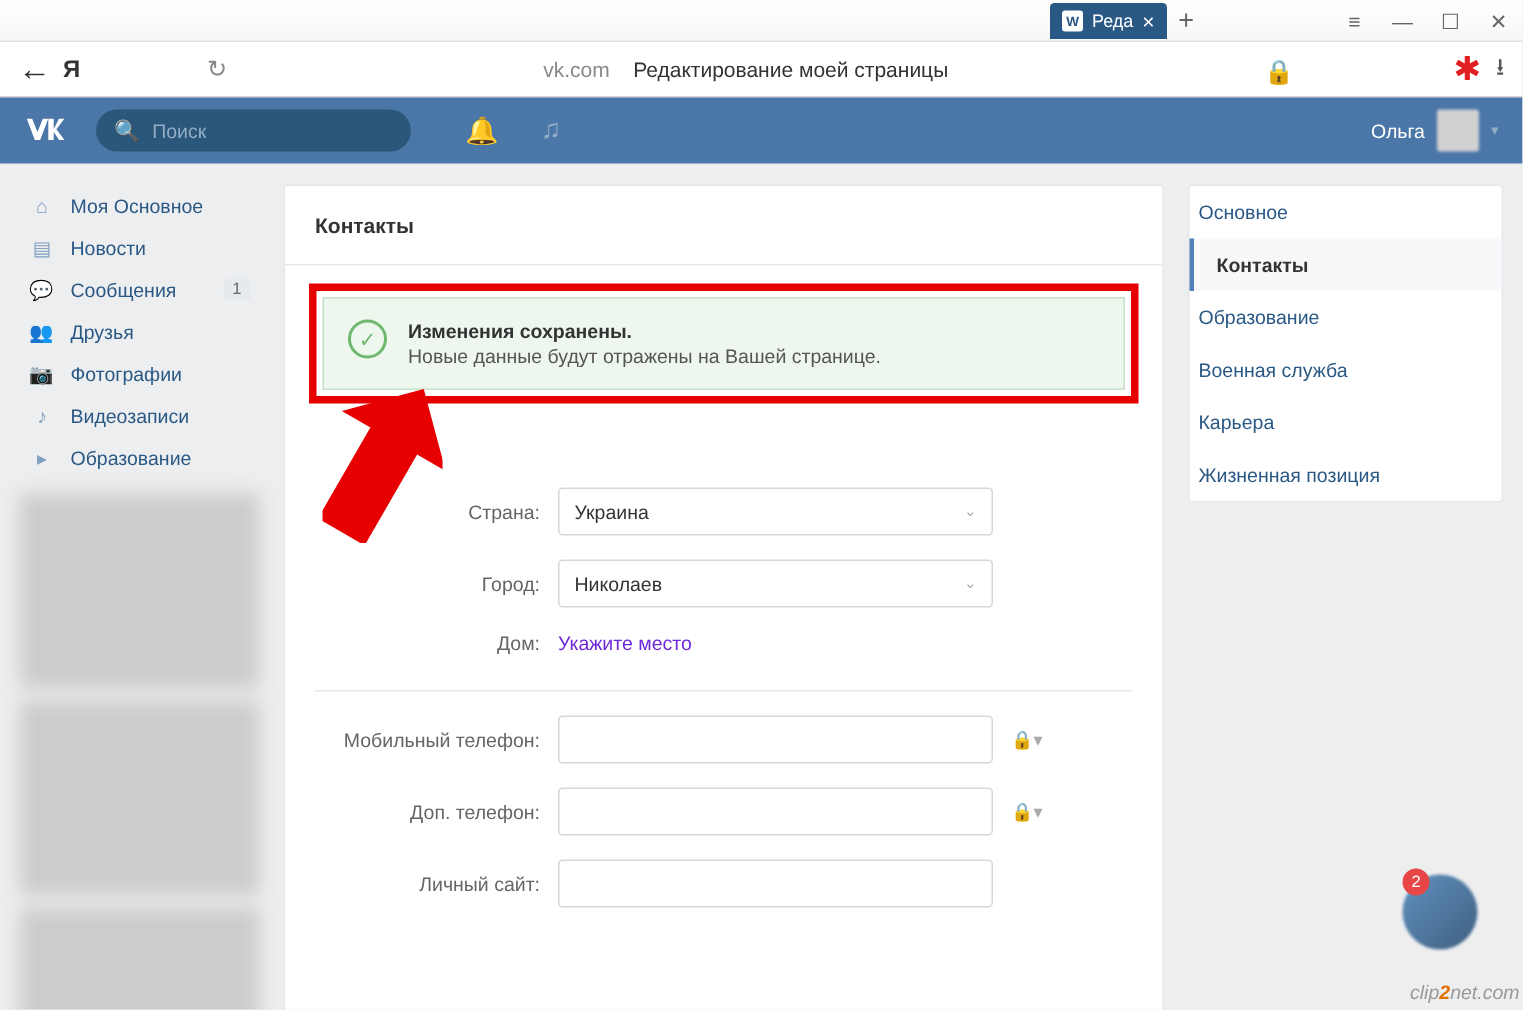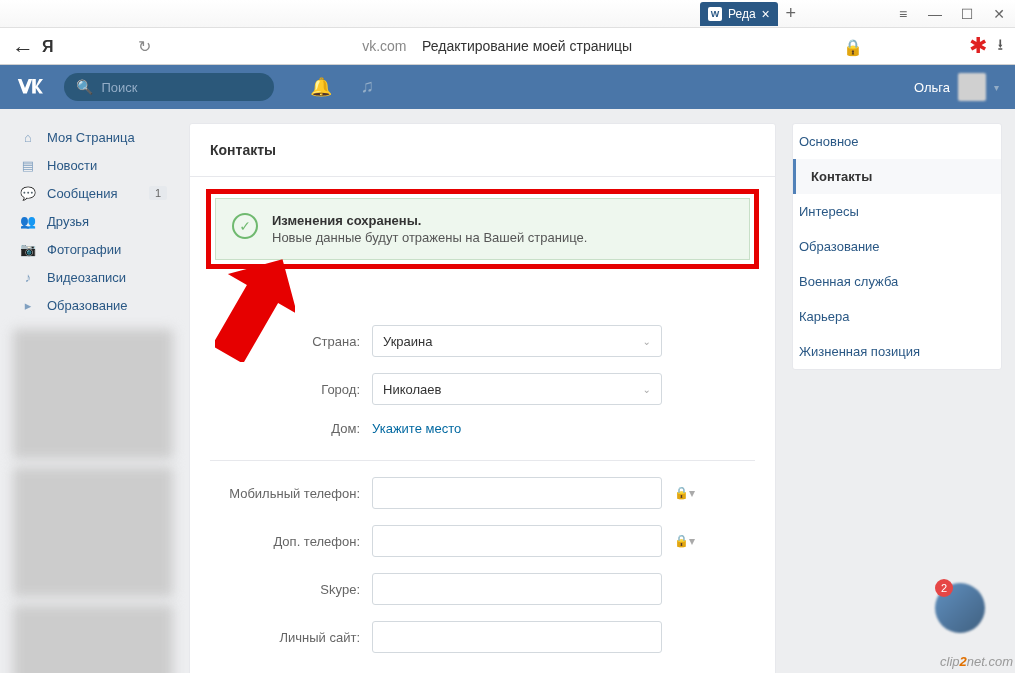--- a/index.html
+++ b/index.html
@@ -59,21 +59,21 @@
 .alert-ic { width: 26px; height: 26px; border: 2px solid #6fb96f; border-radius: 50%; display: flex; align-items: center; justify-content: center; color: #6fb96f; font-size: 14px; flex-shrink: 0; }
 .alert-title { font-weight: bold; color: #333; font-size: 13px; }
 .alert-text { color: #555; font-size: 13px; margin-top: 2px; }
 
 .red-arrow { position: absolute; left: 4px; top: 58px; }
 
 .form-row { display: flex; align-items: center; margin-top: 16px; gap: 12px; }
 .form-label { width: 150px; text-align: right; font-size: 13px; color: #656565; }
 .form-select { flex: 1; max-width: 290px; height: 32px; border: 1px solid #d3d9de; border-radius: 3px; padding: 0 10px; font-size: 13px; color: #333; display: flex; align-items: center; justify-content: space-between; cursor: pointer; }
 .sel-caret { color: #aaa; font-size: 10px; }
-.form-link { color: #0369a1; font-size: 13px; cursor: pointer; }
+.form-link { color: #6d28d9; font-size: 13px; cursor: pointer; }
 .form-input { flex: 1; max-width: 290px; height: 32px; border: 1px solid #d3d9de; border-radius: 3px; padding: 0 10px; font-size: 13px; }
 .privacy-ic { color: #aaa; font-size: 12px; display: flex; gap: 2px; cursor: pointer; }
 
 .divider { border-top: 1px solid #e7e8ec; margin: 24px 0 8px; }
 
 
 .rsidebar { width: 210px; background: #fff; border: 1px solid #e7e8ec; border-radius: 3px; align-self: flex-start; }
 .rs-item { padding: 10px 6px; font-size: 13px; color: #2a5885; cursor: pointer; }
 .rs-item.active { font-weight: bold; color: #333; border-left: 3px solid #5181b8; padding-left: 15px; background: #f7f8fa; }
 
@@ -141,21 +141,21 @@
     <span>Ольга</span>
     <div class="avatar-sm"></div>
     <span class="caret">▾</span>
   </div>
 </div>
 
 <div class="page-wrap">
   <div class="sidebar">
     <div class="sb-item">
       <span class="sb-icon">⌂</span>
-      <span>Моя Страница</span>
+      <span>Моя Основное</span>
     </div>
     <div class="sb-item">
       <span class="sb-icon">▤</span>
       <span>Новости</span>
     </div>
     <div class="sb-item">
       <span class="sb-icon">💬</span>
       <span>Сообщения</span>
       <span class="badge">1</span>
     </div>
@@ -228,37 +228,32 @@
         <input class="form-input" style="">
         <span class="privacy-ic">🔒▾</span>
       </div>
 
       <div class="form-row">
         <div class="form-label">Доп. телефон:</div>
         <input class="form-input" style="">
         <span class="privacy-ic">🔒▾</span>
       </div>
 
-      <div class="form-row">
-        <div class="form-label">Skype:</div>
-        <input class="form-input" style="">
-      </div>
 
       <div class="form-row">
         <div class="form-label">Личный сайт:</div>
         <input class="form-input" style="">
       </div>
 
     </div>
   </div>
 
   <div class="rsidebar">
     <div class="rs-item">Основное</div>
     <div class="rs-item active">Контакты</div>
-    <div class="rs-item">Интересы</div>
     <div class="rs-item">Образование</div>
     <div class="rs-item">Военная служба</div>
     <div class="rs-item">Карьера</div>
     <div class="rs-item">Жизненная позиция</div>
   </div>
 </div>
 
 <div class="float-notif"></div>
 <div class="notif-badge">2</div>
 

